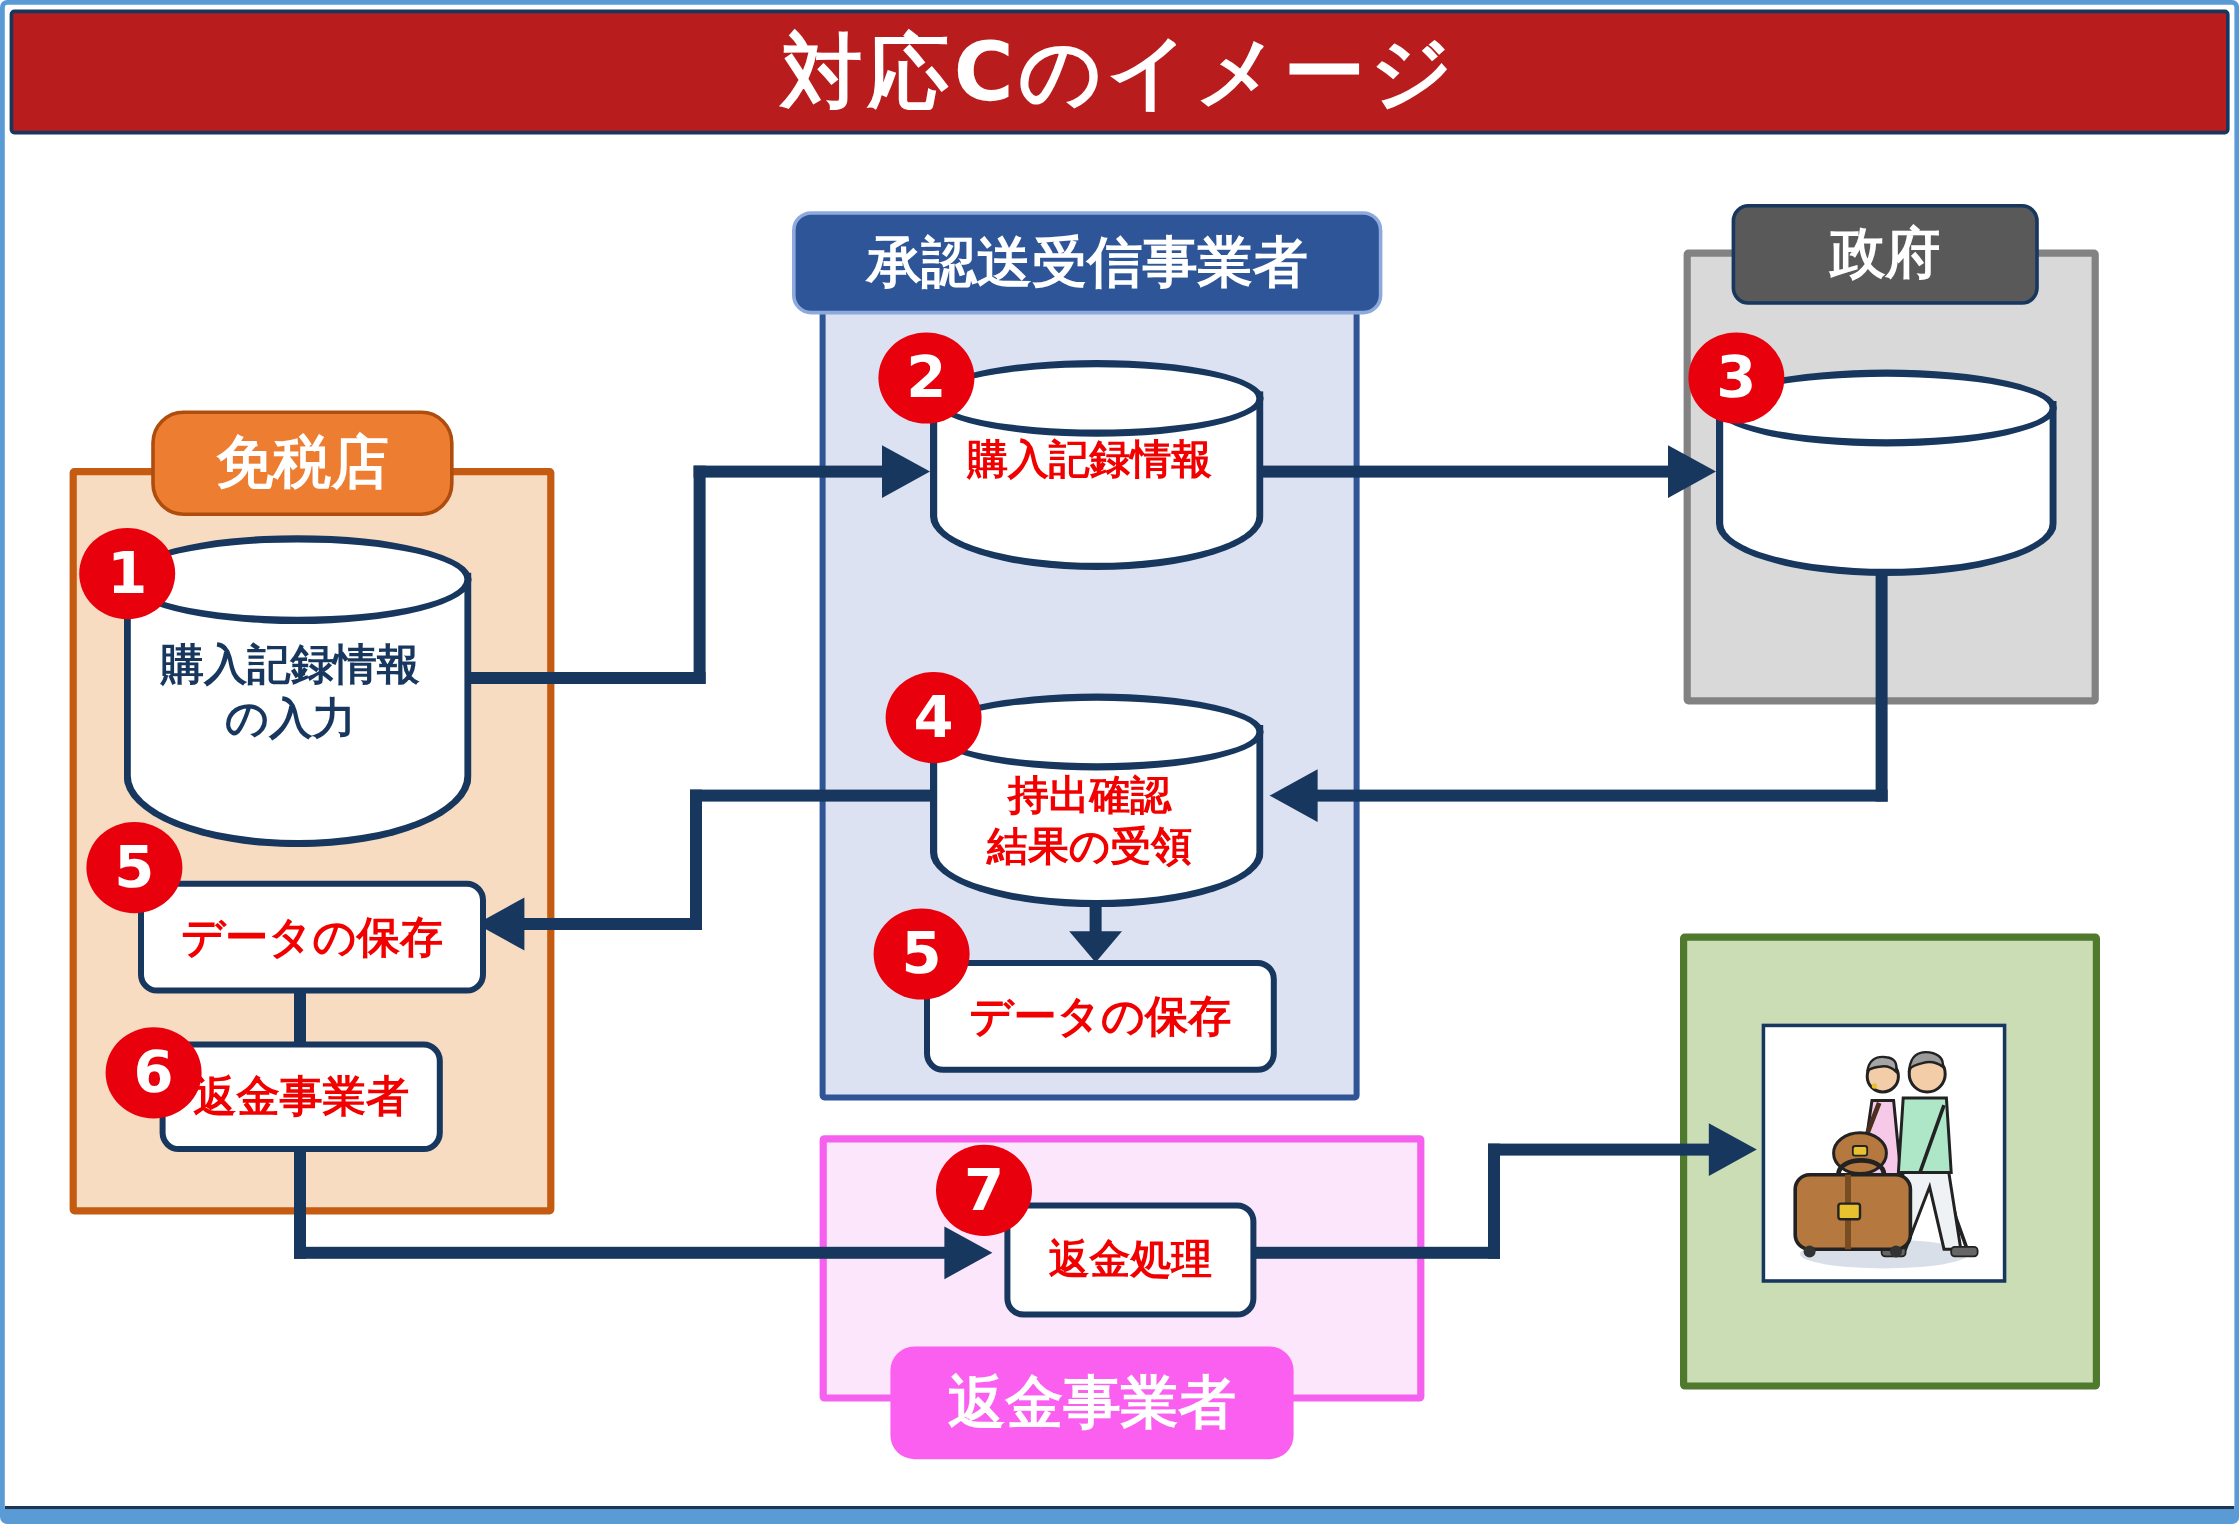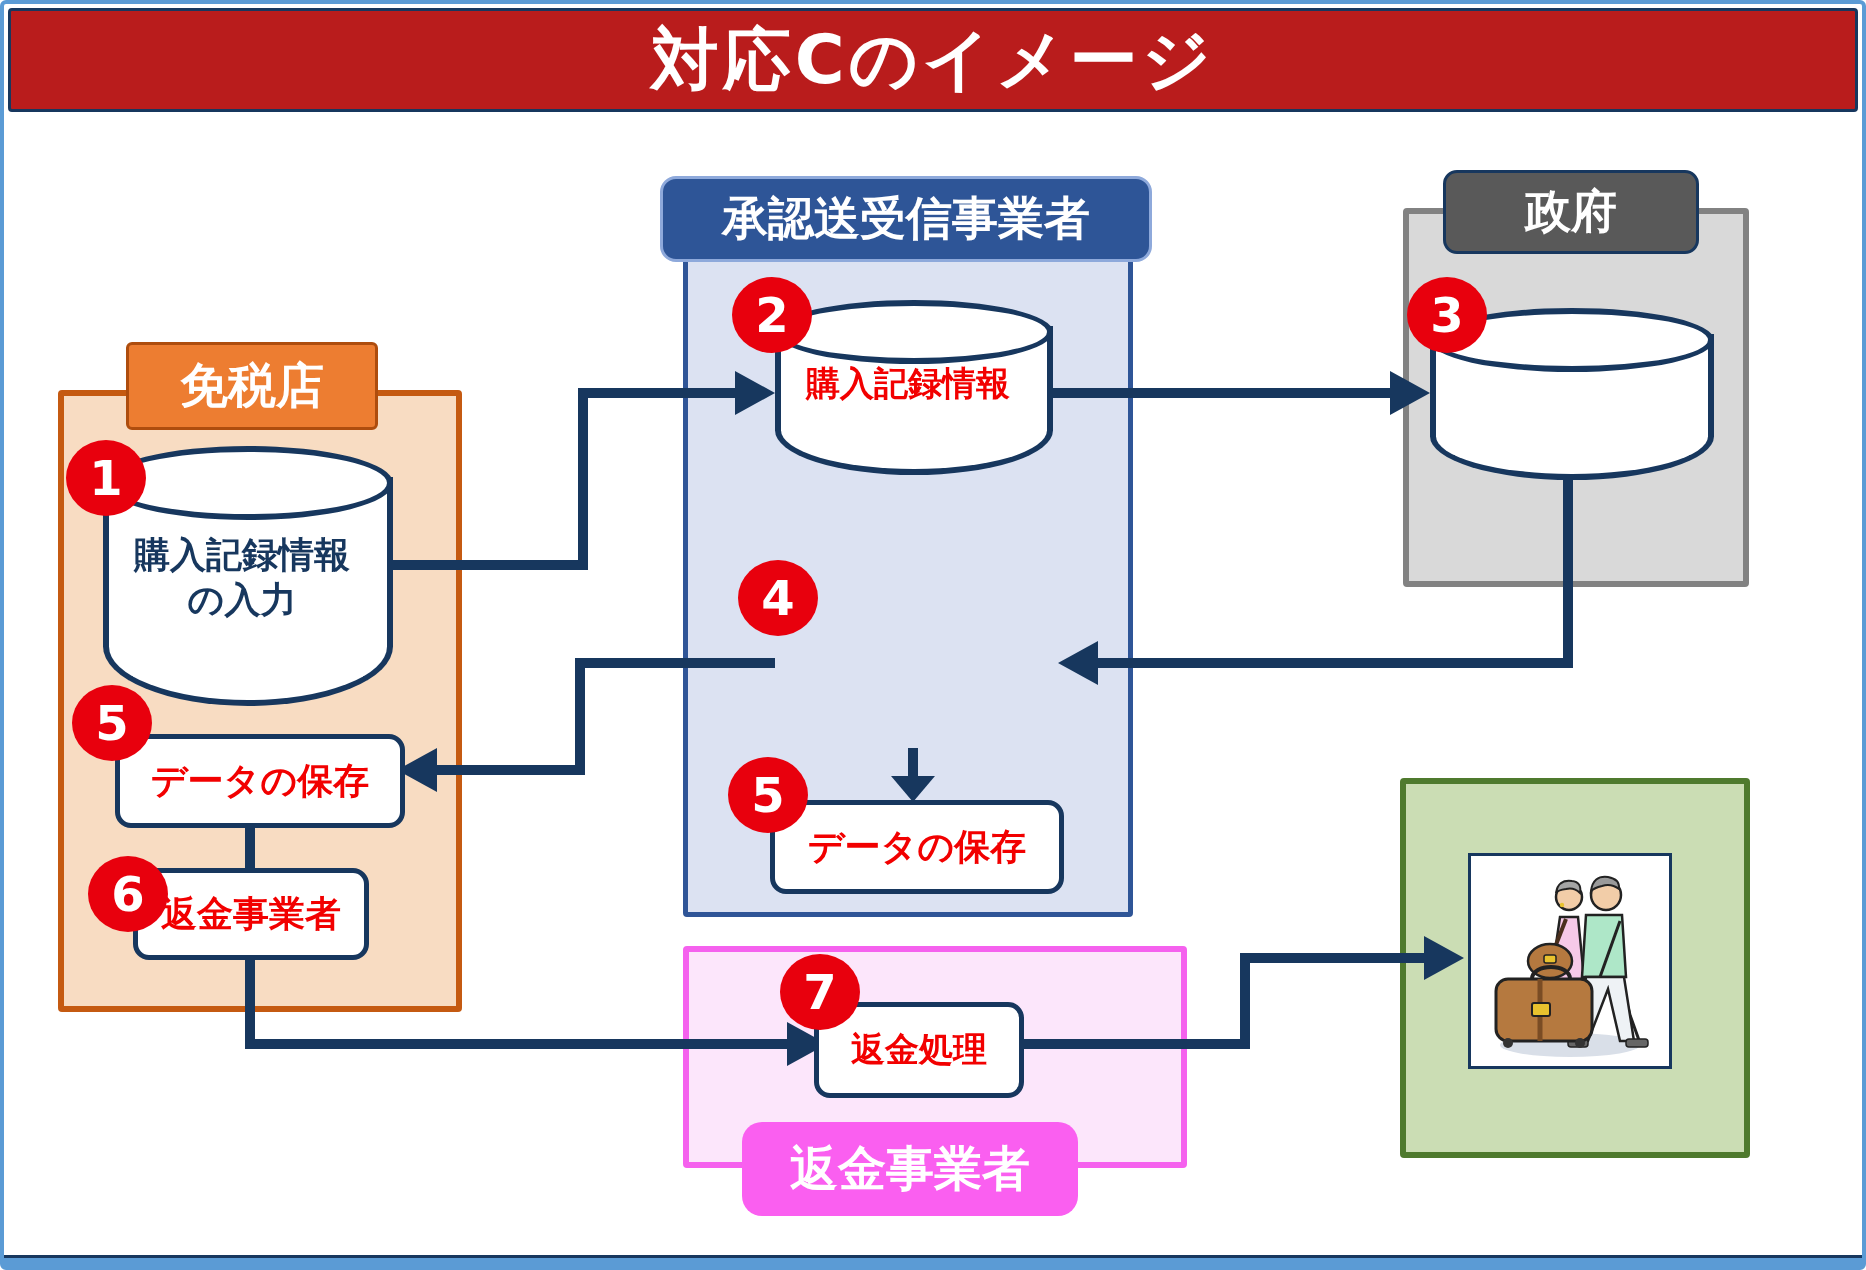--- a/index.html
+++ b/index.html
@@ -8,21 +8,21 @@
   .page-frame{position:absolute;inset:0;border:4px solid #5B9BD5;border-bottom:12px solid #5B9BD5;border-radius:6px;pointer-events:none;z-index:40;}
   .frame-navy-line{position:absolute;left:4px;right:4px;bottom:12px;height:3px;background:#17375E;z-index:40;}
 
   .titlebar{position:absolute;left:8px;top:8px;width:1844px;height:98px;background:#b91c1c;border:3px solid #17375E;border-radius:4px;display:flex;align-items:center;justify-content:center;z-index:30;}
   .titlebar .t{color:#fff;font-size:68px;font-weight:bold;letter-spacing:4px;}
 
   .group-box{position:absolute;border-radius:4px;z-index:1;}
   .group-label{position:absolute;display:flex;align-items:center;justify-content:center;color:#fff;font-weight:bold;z-index:8;}
 
   .shop-box{left:58px;top:390px;width:392px;height:610px;background:#F8DCC2;border:6px solid #C55A11;}
-  .shop-label{left:126px;top:342px;width:246px;height:82px;background:#ED7D31;border:3px solid #AE4D0E;border-radius:6px;font-size:48px;}
+  .shop-label{left:126px;top:342px;width:246px;height:82px;background:#ED7D31;border:3px solid #AE4D0E;border-radius:27px;font-size:48px;}
 
   .carrier-box{left:683px;top:252px;width:440px;height:655px;background:#DCE2F2;border:5px solid #2F5597;}
   .carrier-label{left:660px;top:176px;width:486px;height:80px;background:#2E5597;border:3px solid #8EA9DB;border-radius:16px;font-size:46px;}
 
   .gov-box{left:1403px;top:208px;width:334px;height:367px;background:#D9D9D9;border:6px solid #828282;}
   .gov-label{left:1443px;top:170px;width:250px;height:78px;background:#595959;border:3px solid #17375E;border-radius:14px;font-size:46px;}
 
   .trav-box{left:1400px;top:778px;width:338px;height:368px;background:#CBDDB4;border:6px solid #4F7A2E;}
   .trav-label{left:1441px;top:740px;width:252px;height:78px;background:#6B9B52;border:3px solid #2F5720;border-radius:14px;font-size:46px;}
 
@@ -120,34 +120,42 @@
     <div class="txt" style="top:62px;font-size:34px;line-height:1.25;">
       <div class="red-txt">購入記録情報</div>
     </div>
   </div>
 
   <div class="cyl" style="left:1430px;top:308px;width:284px;height:172px;">
     <div class="body" style="top:26px;border-radius:0 0 50% 50%/0 0 30% 30%;"></div>
     <div class="cap" style="height:52px;"></div>
   </div>
 
+  <div class="cyl" style="left:775px;top:578px;width:278px;height:178px;">
+    <div class="body" style="top:26px;border-radius:0 0 50% 50%/0 0 30% 30%;"></div>
+    <div class="cap" style="height:52px;"></div>
+    <div class="txt" style="top:64px;font-size:34px;line-height:1.25;">
+      <div class="red-txt">持出確認</div>
+      <div class="red-txt">結果の受領</div>
+    </div>
+  </div>
 
   <div class="pbox" style="left:115px;top:734px;width:280px;height:84px;">
     <div class="txt">データの保存</div>
   </div>
 
   <div class="pbox" style="left:133px;top:868px;width:226px;height:82px;">
     <div class="txt">返金事業者</div>
   </div>
 
   <div class="pbox" style="left:770px;top:800px;width:284px;height:84px;">
     <div class="txt">データの保存</div>
   </div>
 
-  <div class="pbox" style="left:814px;top:1002px;width:200px;height:86px;">
+  <div class="pbox" style="left:837px;top:1002px;width:200px;height:86px;">
     <div class="txt" style="font-size:34px;">返金処理</div>
   </div>
 
   <div class="badge" style="left:66px;top:440px;">1</div>
   <div class="badge" style="left:732px;top:277px;">2</div>
   <div class="badge" style="left:1407px;top:277px;">3</div>
   <div class="badge" style="left:738px;top:560px;">4</div>
   <div class="badge" style="left:72px;top:685px;">5</div>
   <div class="badge" style="left:728px;top:757px;">5</div>
   <div class="badge" style="left:88px;top:856px;">6</div>

